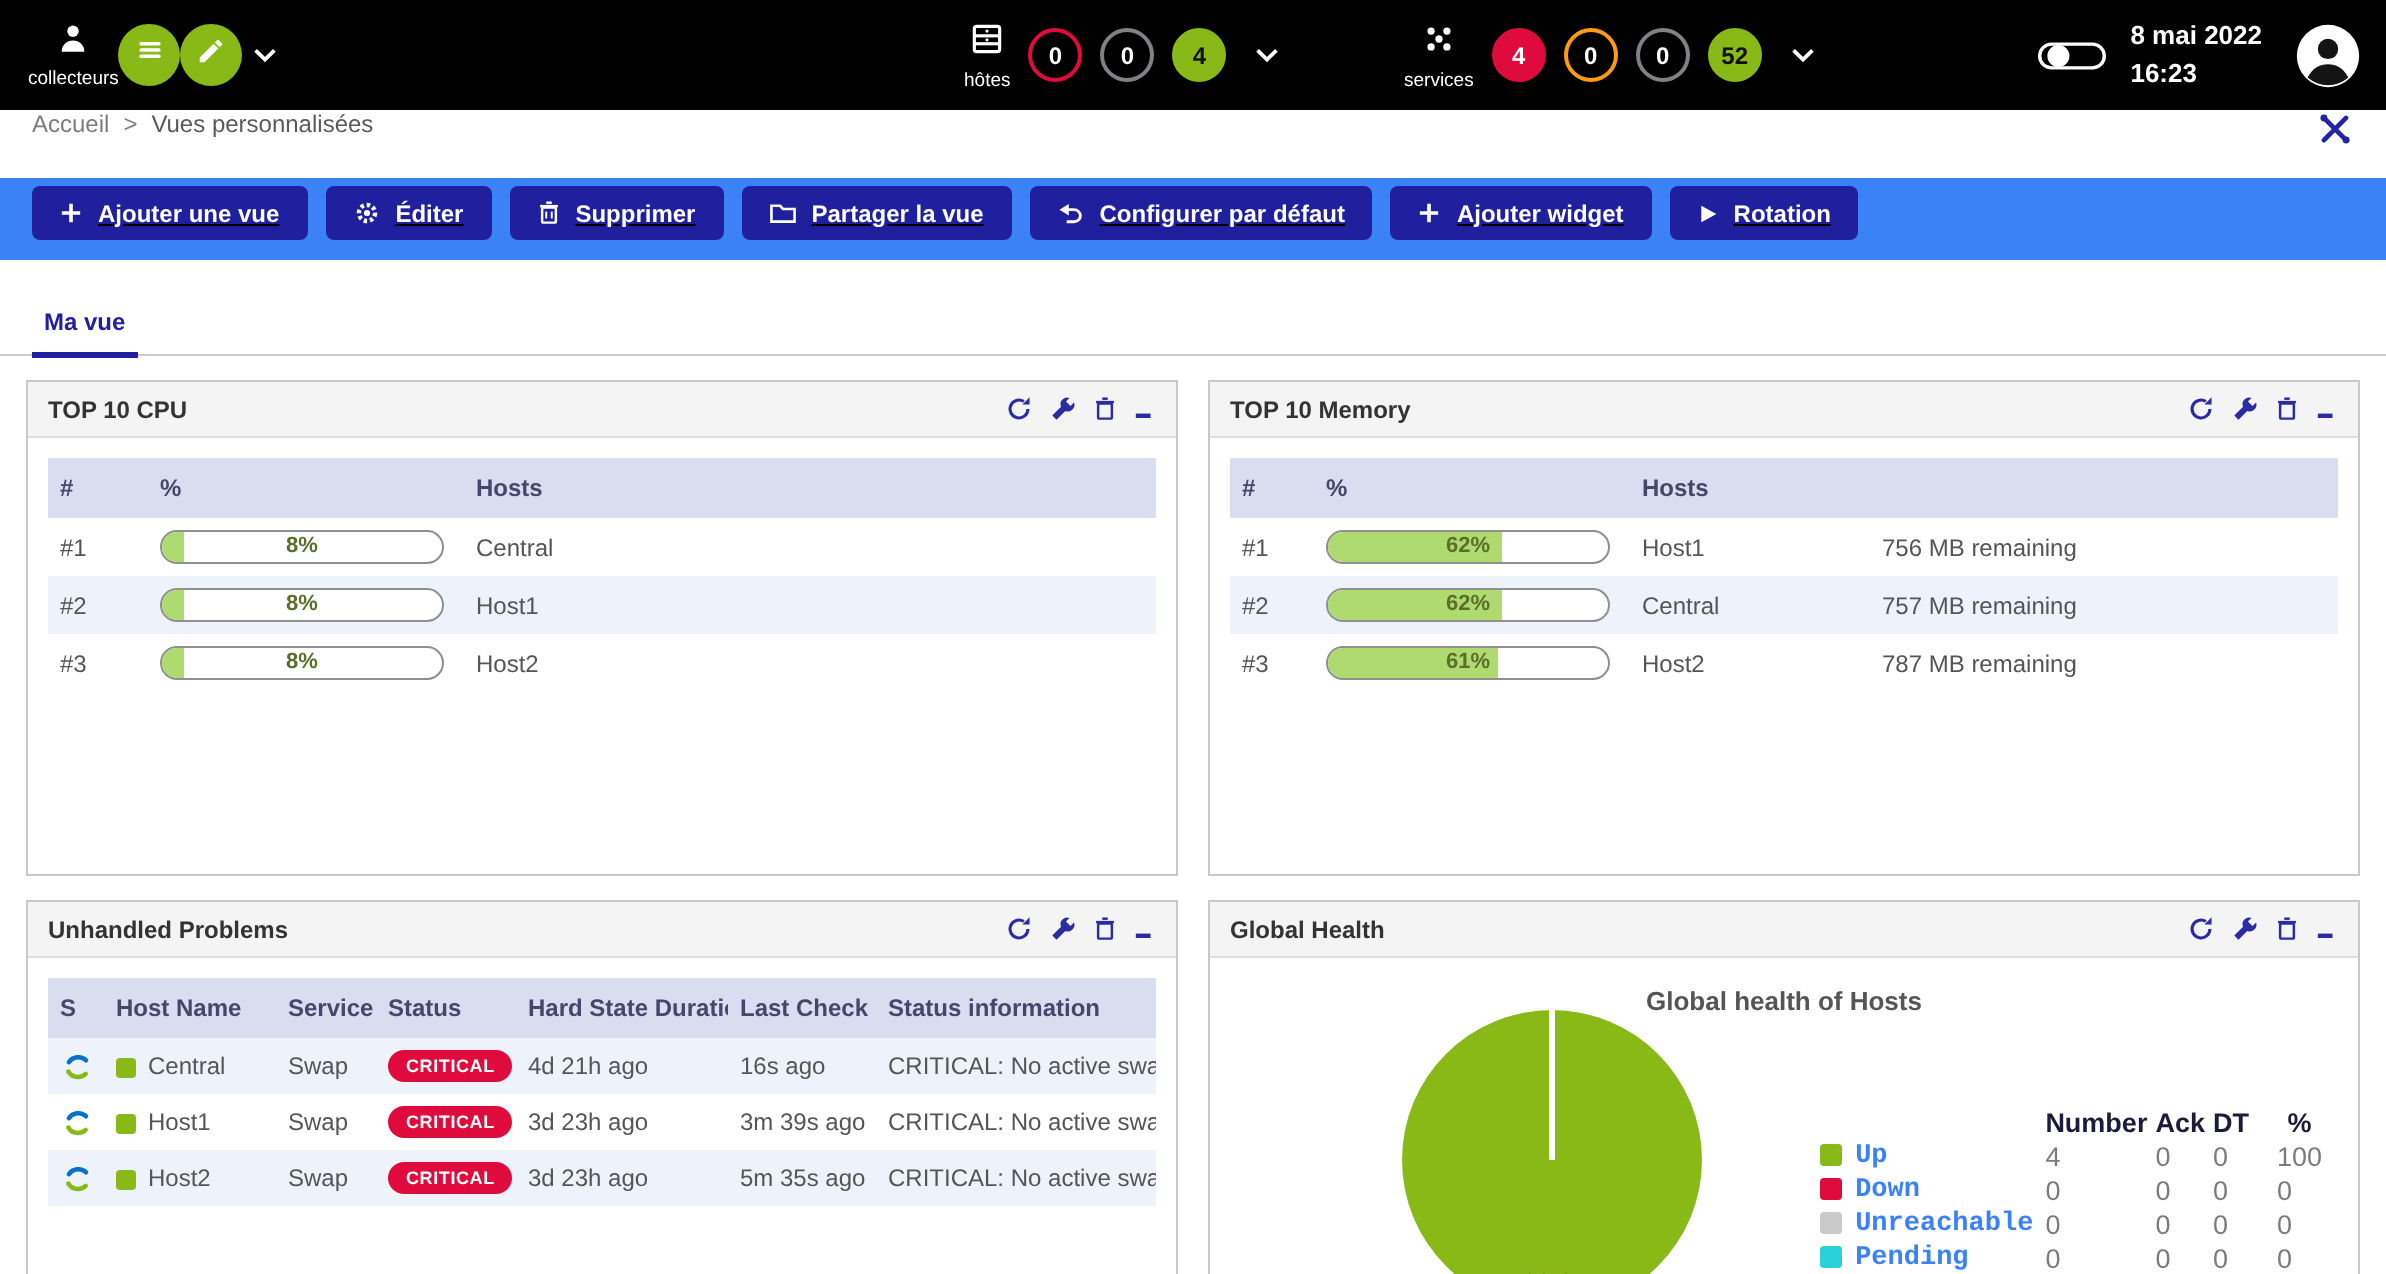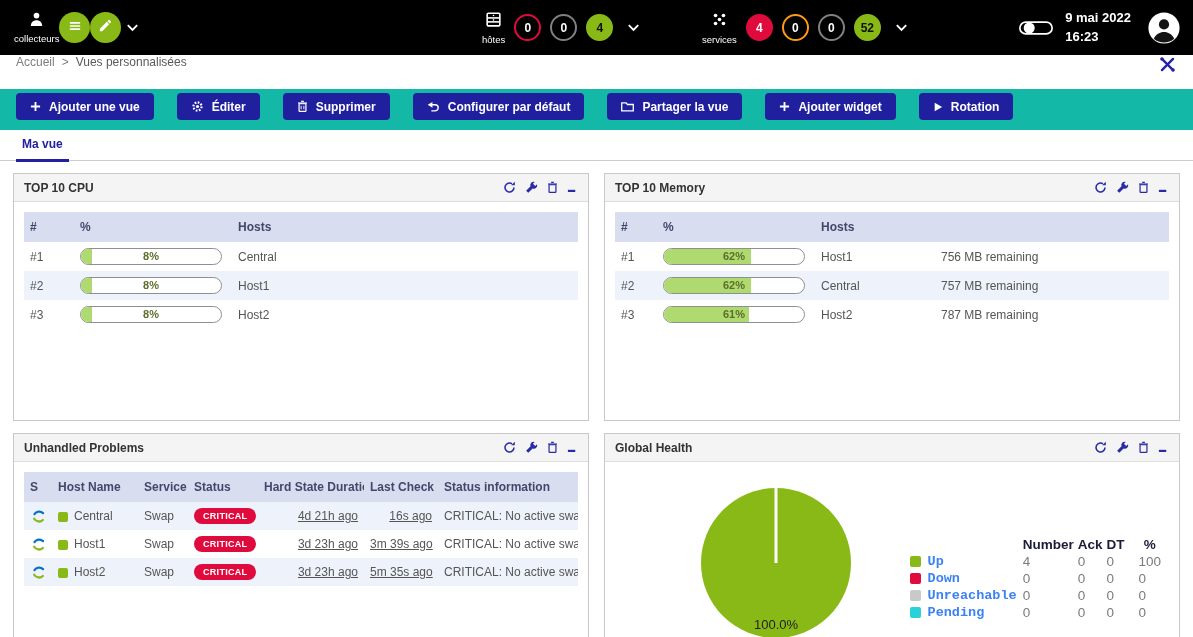--- a/index.html
+++ b/index.html
@@ -30,28 +30,28 @@
 
   
   .breadcrumb-row { height:34px; display:flex; align-items:flex-start; padding:0 16px;
     background:#fff; font-size:12px; color:#7d7d7d; }
   .breadcrumb-row .crumb { cursor:pointer; }
   .breadcrumb-row .sep { margin:0 7px; }
   .breadcrumb-row .crumb.current { color:#5a5a5a; cursor:default; }
   .bc-tools { margin-left:auto; cursor:pointer; display:flex; }
 
   
-  .toolbar { display:flex; gap:23px; padding:4px 16px 10px; background:#14b8a6; }
+  .toolbar { display:flex; gap:9px; padding:4px 16px 10px; background:#3b82f6;text-decoration:underline; }
   .tbtn { background:#20209e; color:#fff; border:none; border-radius:4px; height:27px;
     padding:0 14px; font-size:12px; font-weight:bold; display:inline-flex;
     align-items:center; gap:8px; cursor:pointer;
     font-family:"Liberation Sans","DejaVu Sans",sans-serif; }
 
   
-  .tabrow { padding:0 16px; border-bottom:1px solid #ccc; background:#fff; height:31px; }
+  .tabrow { padding:0 16px; border-bottom:1px solid #ccc; background:#fff; height:31px;margin-top:17px; }
   .tab { display:inline-block; font-size:12px; font-weight:bold; color:#2020a0;
     padding:7px 6px 8px; border-bottom:3px solid #2020a0; cursor:pointer; }
 
   
   .content { height:479px; overflow:hidden; padding:12px 13px; background:#fff;
     display:grid; grid-template-columns:1fr 1fr; grid-template-rows:248px 300px;
     gap:12px 15px; }
   .widget { border:1px solid #c8c8c8; background:#fff; overflow:hidden; }
   .widget-header { height:28px; background:#f4f4f4; border-bottom:1px solid #ddd;
     display:flex; align-items:center; padding:0 10px; }
@@ -73,21 +73,21 @@
   .pbar-fill { position:absolute; left:0; top:0; bottom:0; }
   .pbar-label { position:absolute; left:0; right:0; top:1px; text-align:center;
     font-size:11px; font-weight:bold; color:#5c6e2a; }
 
   .status-pill { display:inline-block; background:#e00b3d; color:#fff; font-size:9px;
     font-weight:bold; padding:3px 9px; border-radius:9px; letter-spacing:.3px; }
   .sq { display:inline-block; width:10px; height:10px; background:#88b917;
     border-radius:2px; vertical-align:middle; margin-right:6px; }
   .ctr-logo { display:inline-flex; vertical-align:middle; }
   td.c-center { text-align:center; }
-  td.c-right { text-align:right;text-decoration:underline; }
+  td.c-right { text-align:left; }
   th.c-center { text-align:center; }
 
   
   .gh-title { text-align:center; font-size:13px; font-weight:bold; color:#555; margin-top:4px; }
   .gh-pie { position:absolute; left:96px; top:26px; width:150px; height:150px;
     border-radius:50%; }
   .gh-pie::after { content:""; position:absolute; left:50%; top:0; width:3px; height:50%;
     background:#fff; transform:translateX(-50%); }
   .gh-pie-label { position:absolute; left:0; right:0; bottom:6px; text-align:center;
     font-size:13px; color:#222; }
@@ -187,21 +187,21 @@
   </div>
 
   <div class="tb-group tb-right">
     <span class="chev">
       <svg viewBox="0 0 40 22" width="34" height="20">
           <rect x="1" y="4" width="38" height="14" rx="7" fill="none" stroke="#fff" stroke-width="2"></rect>
           <circle cx="12" cy="11" r="6.5" fill="#fff"></circle>
         </svg>
     </span>
     <div class="tb-datetime">
-      <div>9 mai 2022</div>
+      <div>8 mai 2022</div>
       <div>16:23</div>
     </div>
     <span class="chev">
       <svg viewBox="0 0 24 24" width="34" height="34">
           <circle cx="12" cy="12" r="11" fill="#fff"></circle>
           <circle cx="12" cy="9.5" r="3.6" fill="#141414"></circle>
           <path d="M4.8 19.6c1.6-3.2 4.2-4.7 7.2-4.7s5.6 1.5 7.2 4.7a11 11 0 0 1-14.4 0z" fill="#141414"></path>
         </svg>
     </span>
   </div>
@@ -241,31 +241,31 @@
     <svg viewBox="0 0 16 18" width="11" height="13">
         <rect x="3" y="5" width="10" height="11" rx="1" fill="none" stroke="#fff" stroke-width="1.8"></rect>
         <line x1="1.5" y1="4" x2="14.5" y2="4" stroke="#fff" stroke-width="1.8"></line>
         <line x1="6" y1="1.5" x2="10" y2="1.5" stroke="#fff" stroke-width="1.8"></line>
         <line x1="6" y1="8" x2="6" y2="13" stroke="#fff" stroke-width="1.4"></line>
         <line x1="10" y1="8" x2="10" y2="13" stroke="#fff" stroke-width="1.4"></line>
       </svg>
     <span>Supprimer</span>
   </button>
   <button class="tbtn">
+    <svg viewBox="0 0 18 14" width="13" height="11">
+        <path d="M1 2h6l2 2.2h8V13H1z" fill="none" stroke="#fff" stroke-width="1.8"></path>
+      </svg>
+    <span>Partager la vue</span>
+  </button>
+  <button class="tbtn">
     <svg viewBox="0 0 18 15" width="13" height="12">
         <path d="M4 4.5h7a4.5 4.2 0 0 1 0 8.4H6" fill="none" stroke="#fff" stroke-width="2"></path>
         <path d="M7.5 0.5L1 4.5l6.5 4z" fill="#fff"></path>
       </svg>
     <span>Configurer par défaut</span>
-  </button>
-  <button class="tbtn">
-    <svg viewBox="0 0 18 14" width="13" height="11">
-        <path d="M1 2h6l2 2.2h8V13H1z" fill="none" stroke="#fff" stroke-width="1.8"></path>
-      </svg>
-    <span>Partager la vue</span>
   </button>
   <button class="tbtn">
     <svg viewBox="0 0 12 12" width="11" height="11">
         <path d="M6 1v10M1 6h10" stroke="#fff" stroke-width="2"></path>
       </svg>
     <span>Ajouter widget</span>
   </button>
   <button class="tbtn">
     <svg viewBox="0 0 12 12" width="10" height="10">
         <path d="M2 1l9 5-9 5z" fill="#fff"></path>
@@ -565,20 +565,21 @@
             </svg>
           </span>
         <span class="wicon">
             <svg viewBox="0 0 12 12" width="11" height="11">
               <rect x="1" y="8.5" width="8" height="2.4" fill="currentColor"></rect>
             </svg>
           </span>
       </span>
     </div>
     <div class="widget-body">
+      <div class="gh-title">Global health of Hosts</div>
       <div class="gh-pie" style="background: rgb(136, 185, 23);">
         <span class="gh-pie-label">100.0%</span>
       </div>
       <div class="gh-legend">
         <table>
           <thead>
               <tr>
             <th></th>
             <th>Number</th>
             <th>Ack</th>

